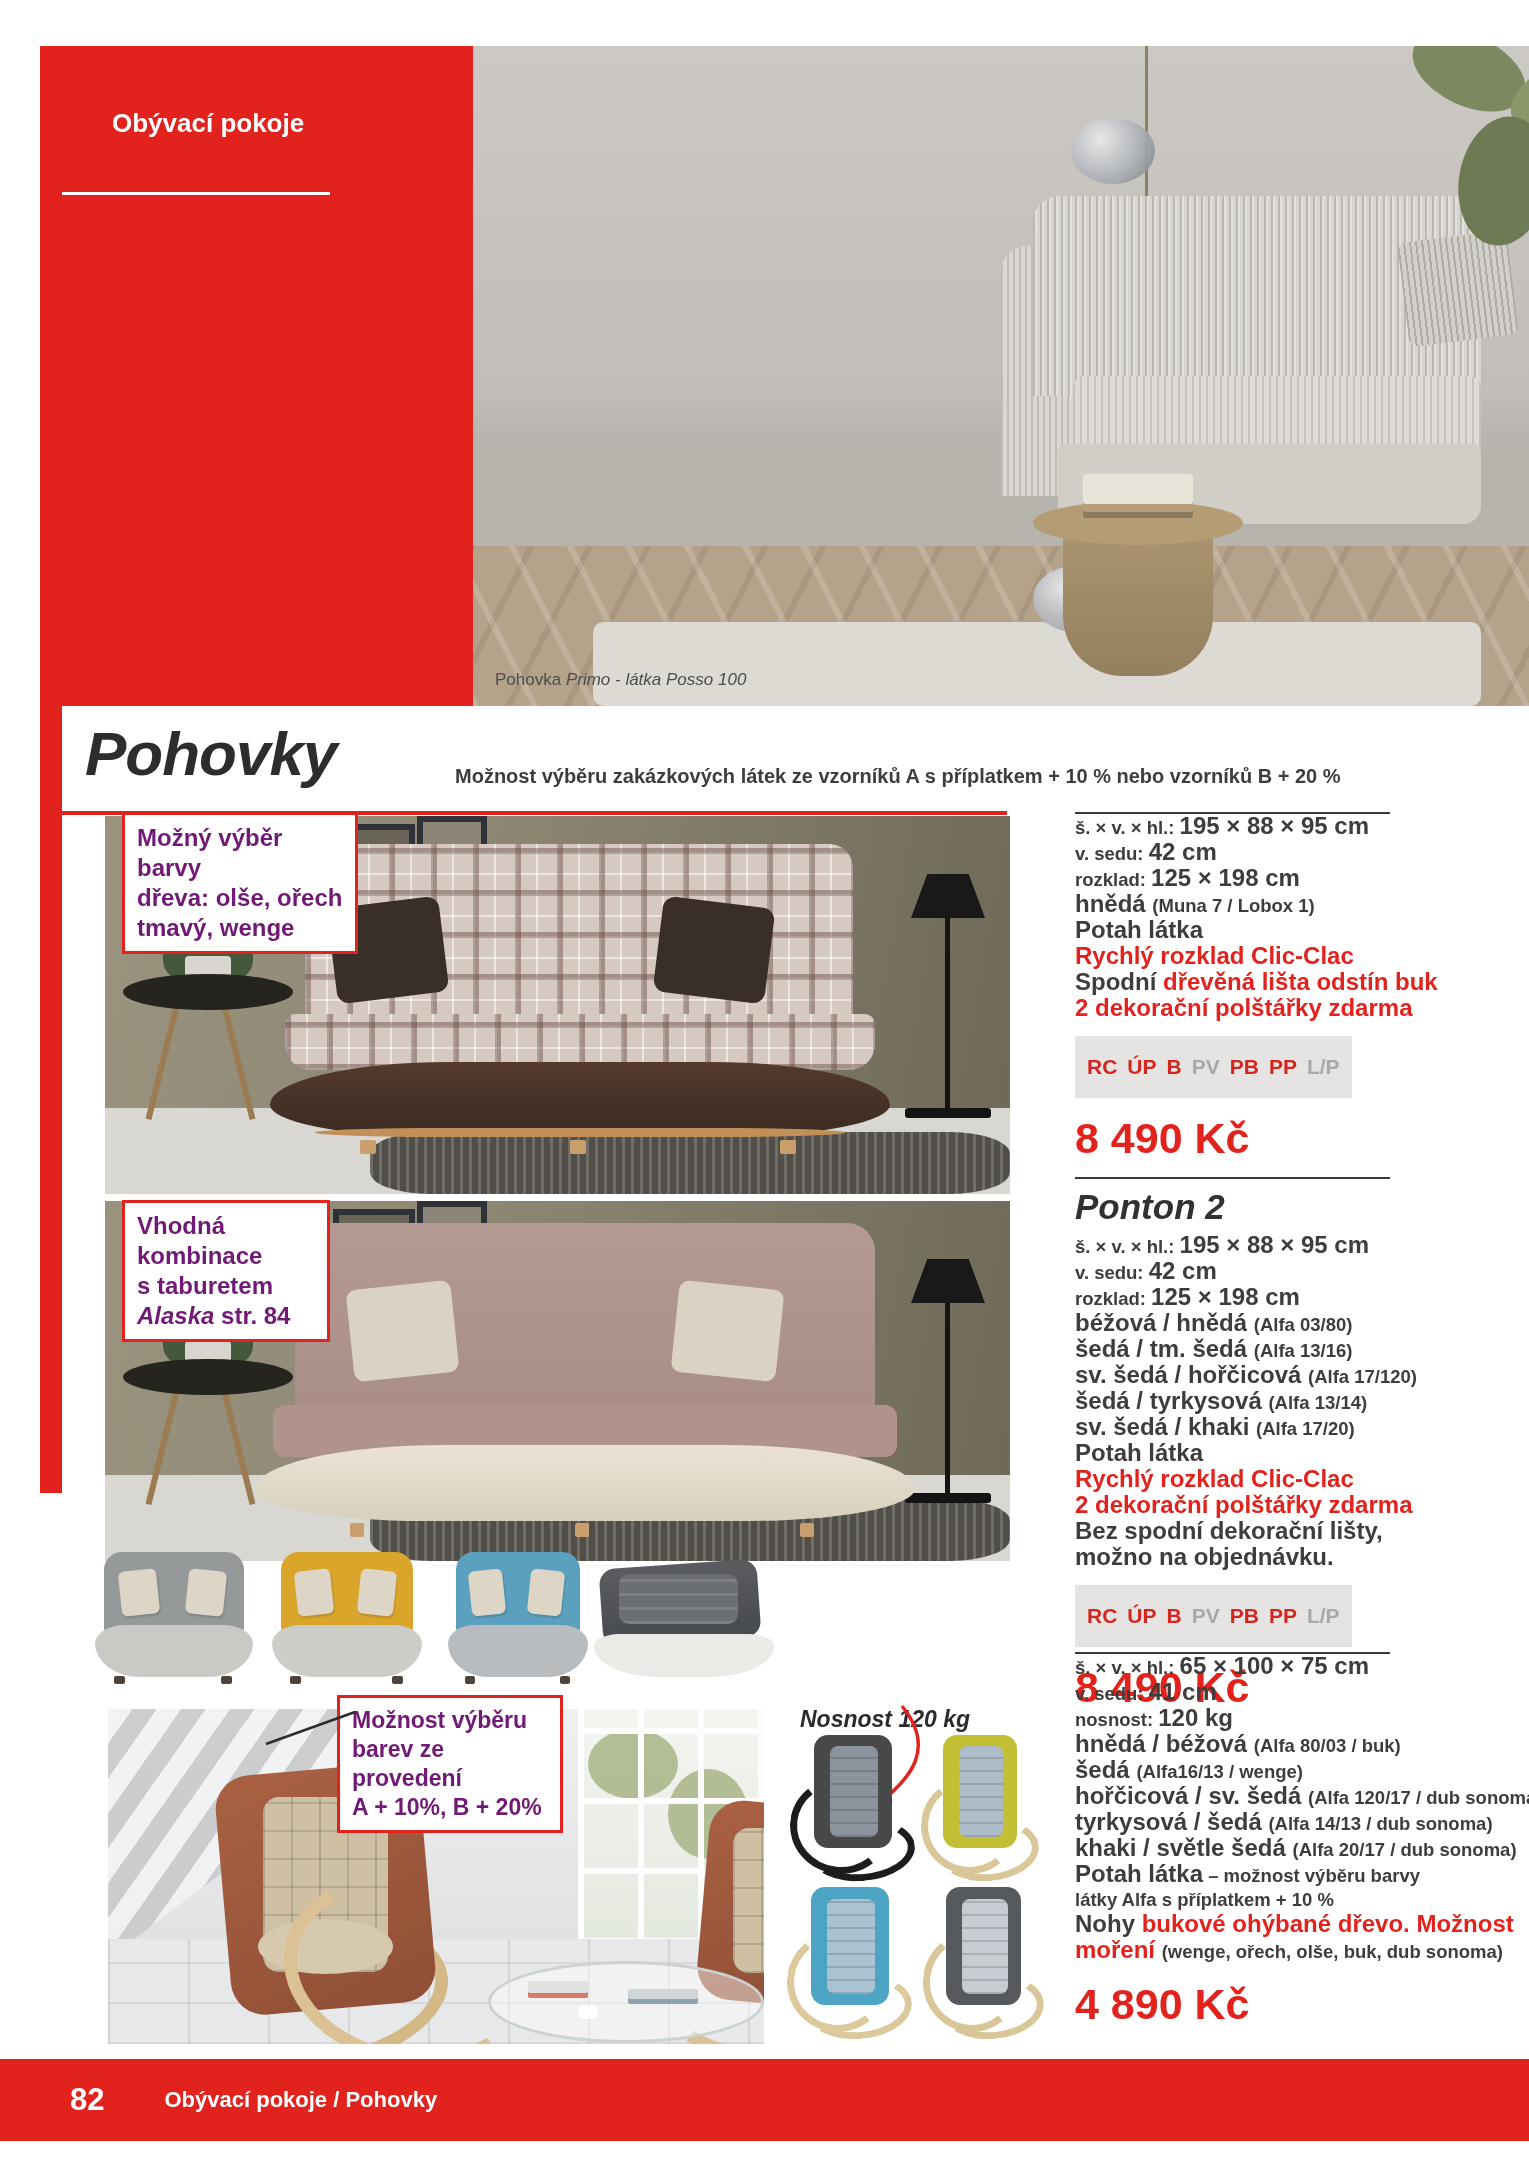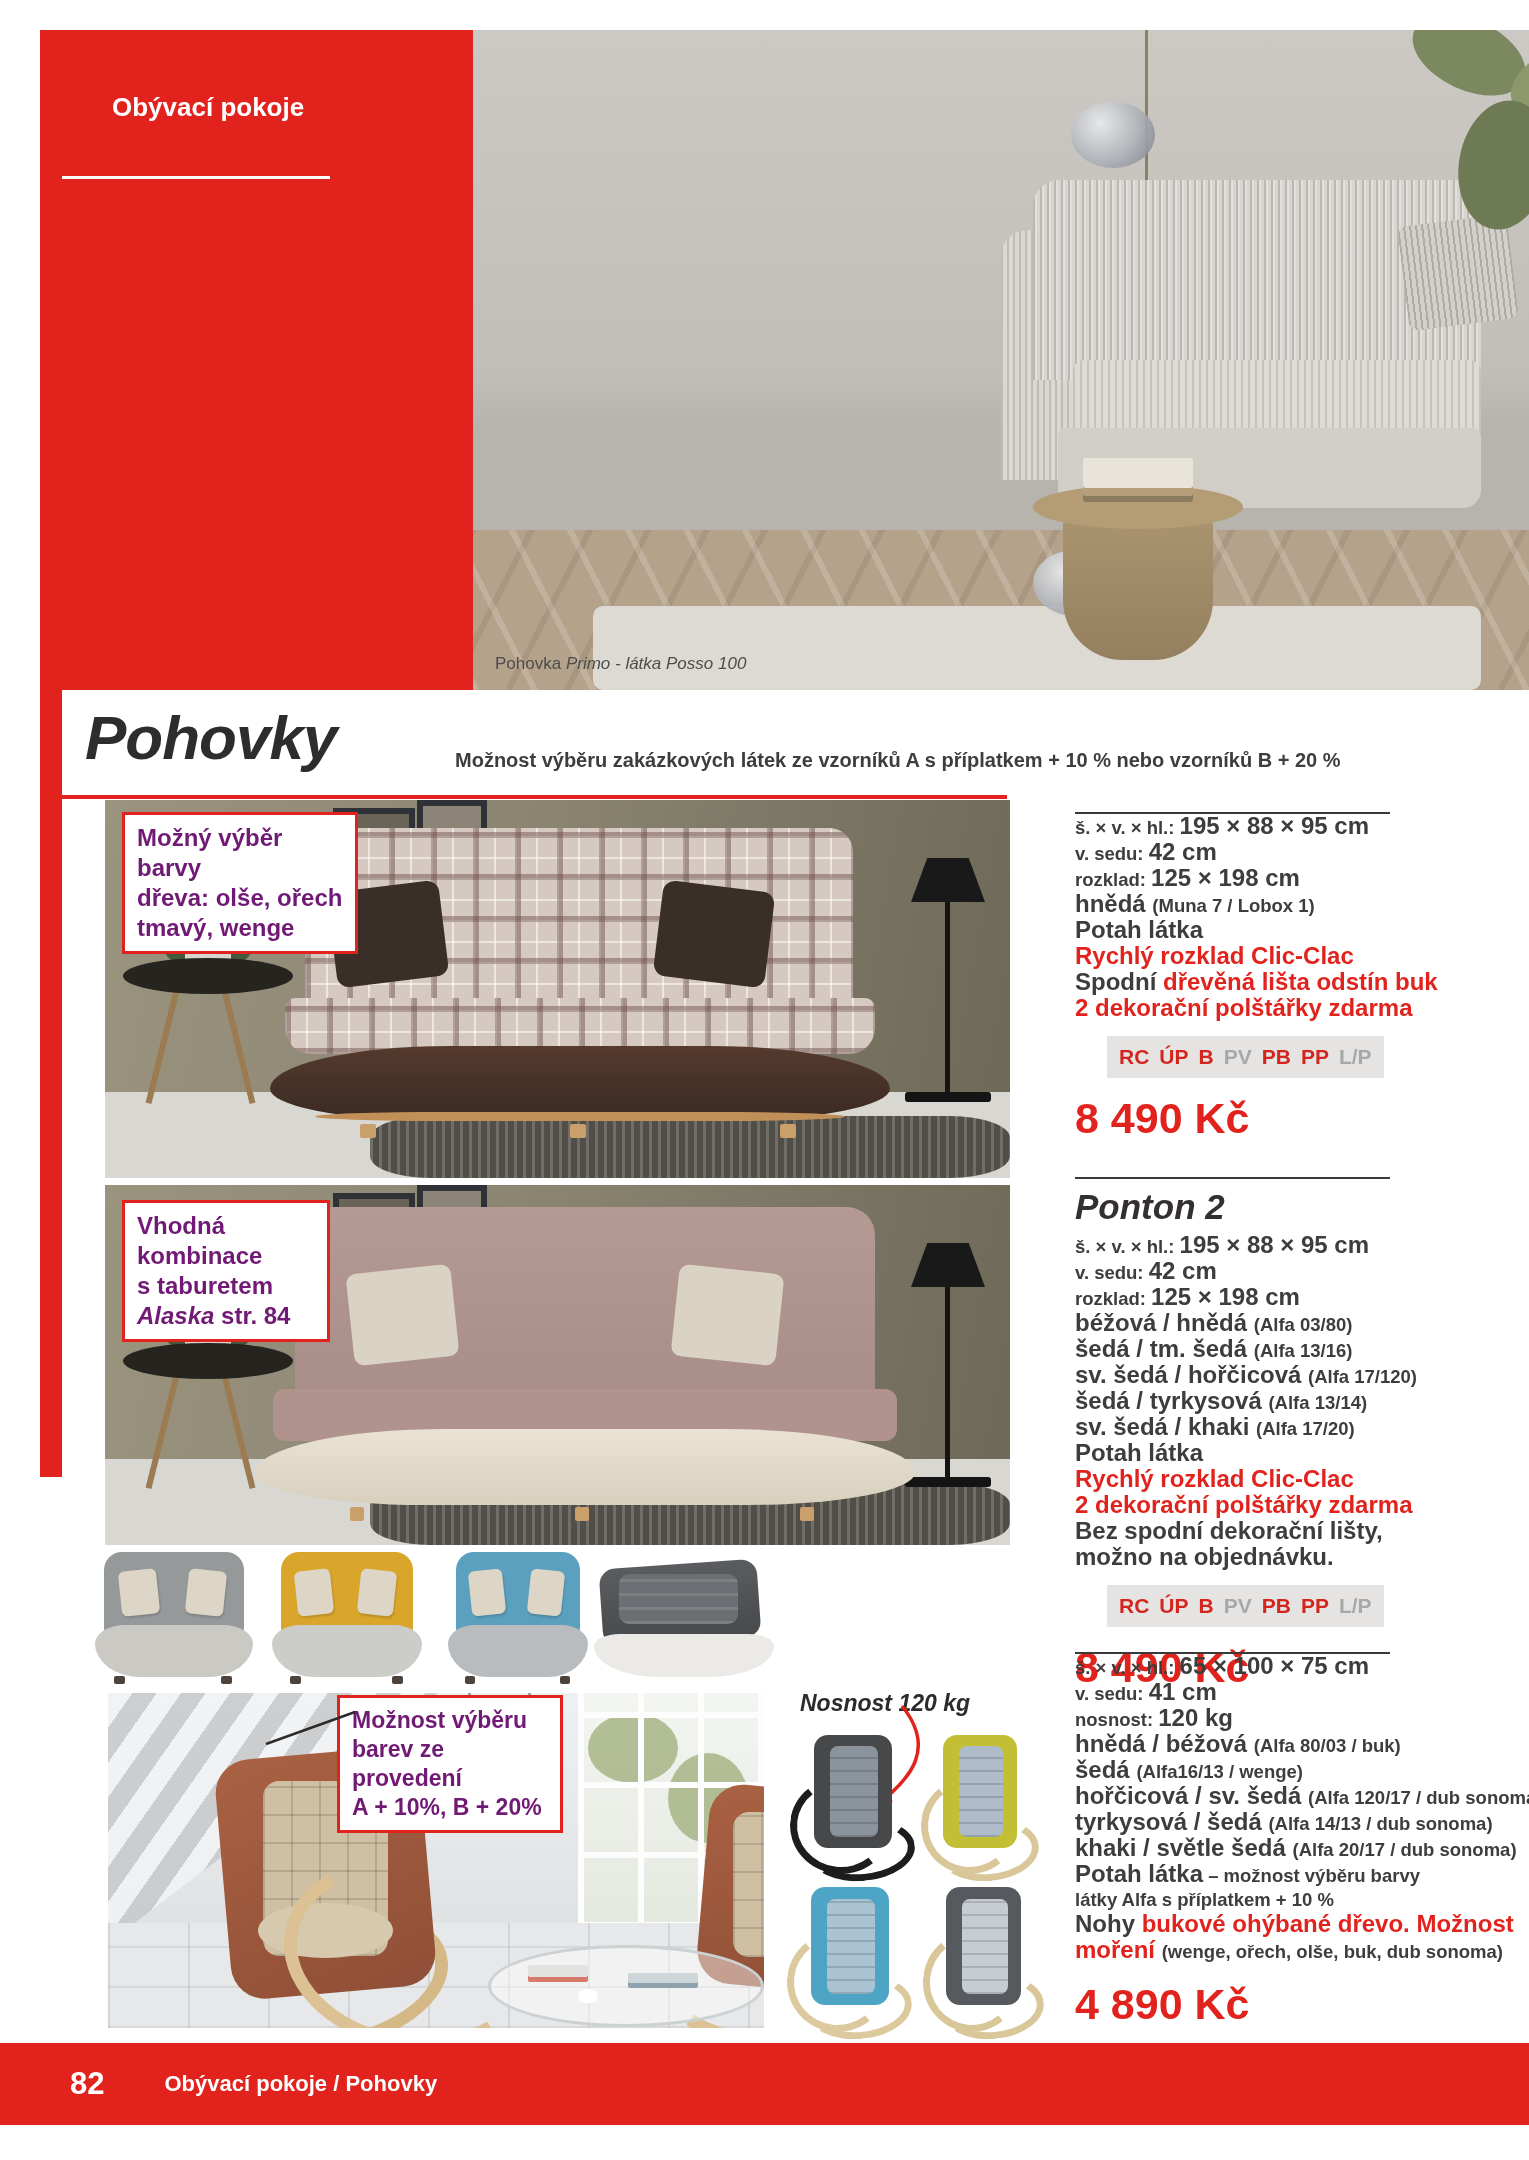--- a/index.html
+++ b/index.html
@@ -1,21 +1,21 @@
 <!DOCTYPE html>
 <html><head>
 <meta charset="utf-8">
 <style>
   html,body{margin:0;padding:0;}
   body{
     position:relative;width:1529px;height:2160px;background:#ffffff;
     font-family:"Liberation Sans","DejaVu Sans",sans-serif;overflow:hidden;
     color:#3f3c3c;
   }
-  .abs{position:absolute;}
+  .abs{position:absolute;margin-top:16px;}
   
   .red-block{left:40px;top:30px;width:433px;height:660px;background:#e2231d;}
   .red-block .sec-label{position:absolute;left:72px;top:62px;color:#fff;font-size:26px;font-weight:700;}
   .red-block .wline{position:absolute;left:22px;top:146px;width:268px;height:3px;background:#fff;}
   .red-block .intro{position:absolute;left:60px;top:296px;width:295px;color:#fff;font-size:29px;line-height:36px;font-weight:600;}
   
   .hero{left:473px;top:30px;width:1206px;height:660px;overflow:hidden;
         background:linear-gradient(180deg,#ccc9c5 0%,#c1bdb8 52%,#b7b3ad 60%);}
   .hero .floor{position:absolute;left:0;bottom:0;width:100%;height:160px;
       background:#b5a28b;
@@ -186,21 +186,21 @@
   .c4{left:928px;top:1884px;width:114px;height:148px;--bk:#565a5e;--cu:#c6ccd2;--wd:#d9c79a;}
   
   .product{position:absolute;left:1075px;width:404px;}
   .pa{top:812px;} .pb{top:1177px;} .pc{top:1652px;}
   .rule{width:315px;height:2px;background:#3a3a3a;}
   .ptitle{font-size:35px;font-weight:800;font-style:italic;color:#343030;margin:8px 0 6px 0;}
   .plines .pline{line-height:23px;white-space:nowrap;}
   .s-lg{font-size:24px;font-weight:600;color:#3f3c3c;}
   .s-sm{font-size:18.5px;font-weight:600;color:#3f3c3c;}
   .c-r{color:#e2231d;}
-  .badges{display:none;background:#e5e4e2;padding:9px 12px;margin-top:14px;margin-left:32px;}
+  .badges{display:none;background:#e5e4e2;padding:19px 12px;margin-top:14px;}
   .badge{font-weight:800;font-size:21px;margin-right:10px;}
   .badge:last-child{margin-right:0;}
   .bred{color:#d4251f;} .bgray{color:#a8a8a8;}
   .price{font-size:43px;font-weight:800;color:#e2231d;margin-top:16px;}
   
   .footer{left:0;top:2043px;width:1529px;height:82px;background:#e2231d;display:flex;align-items:center;}
   .footer .pno{margin-left:70px;color:#fff;font-size:31px;font-weight:800;}
   .footer .crumb{margin-left:60px;color:#fff;font-size:22px;font-weight:700;}
 </style>
 </head>

